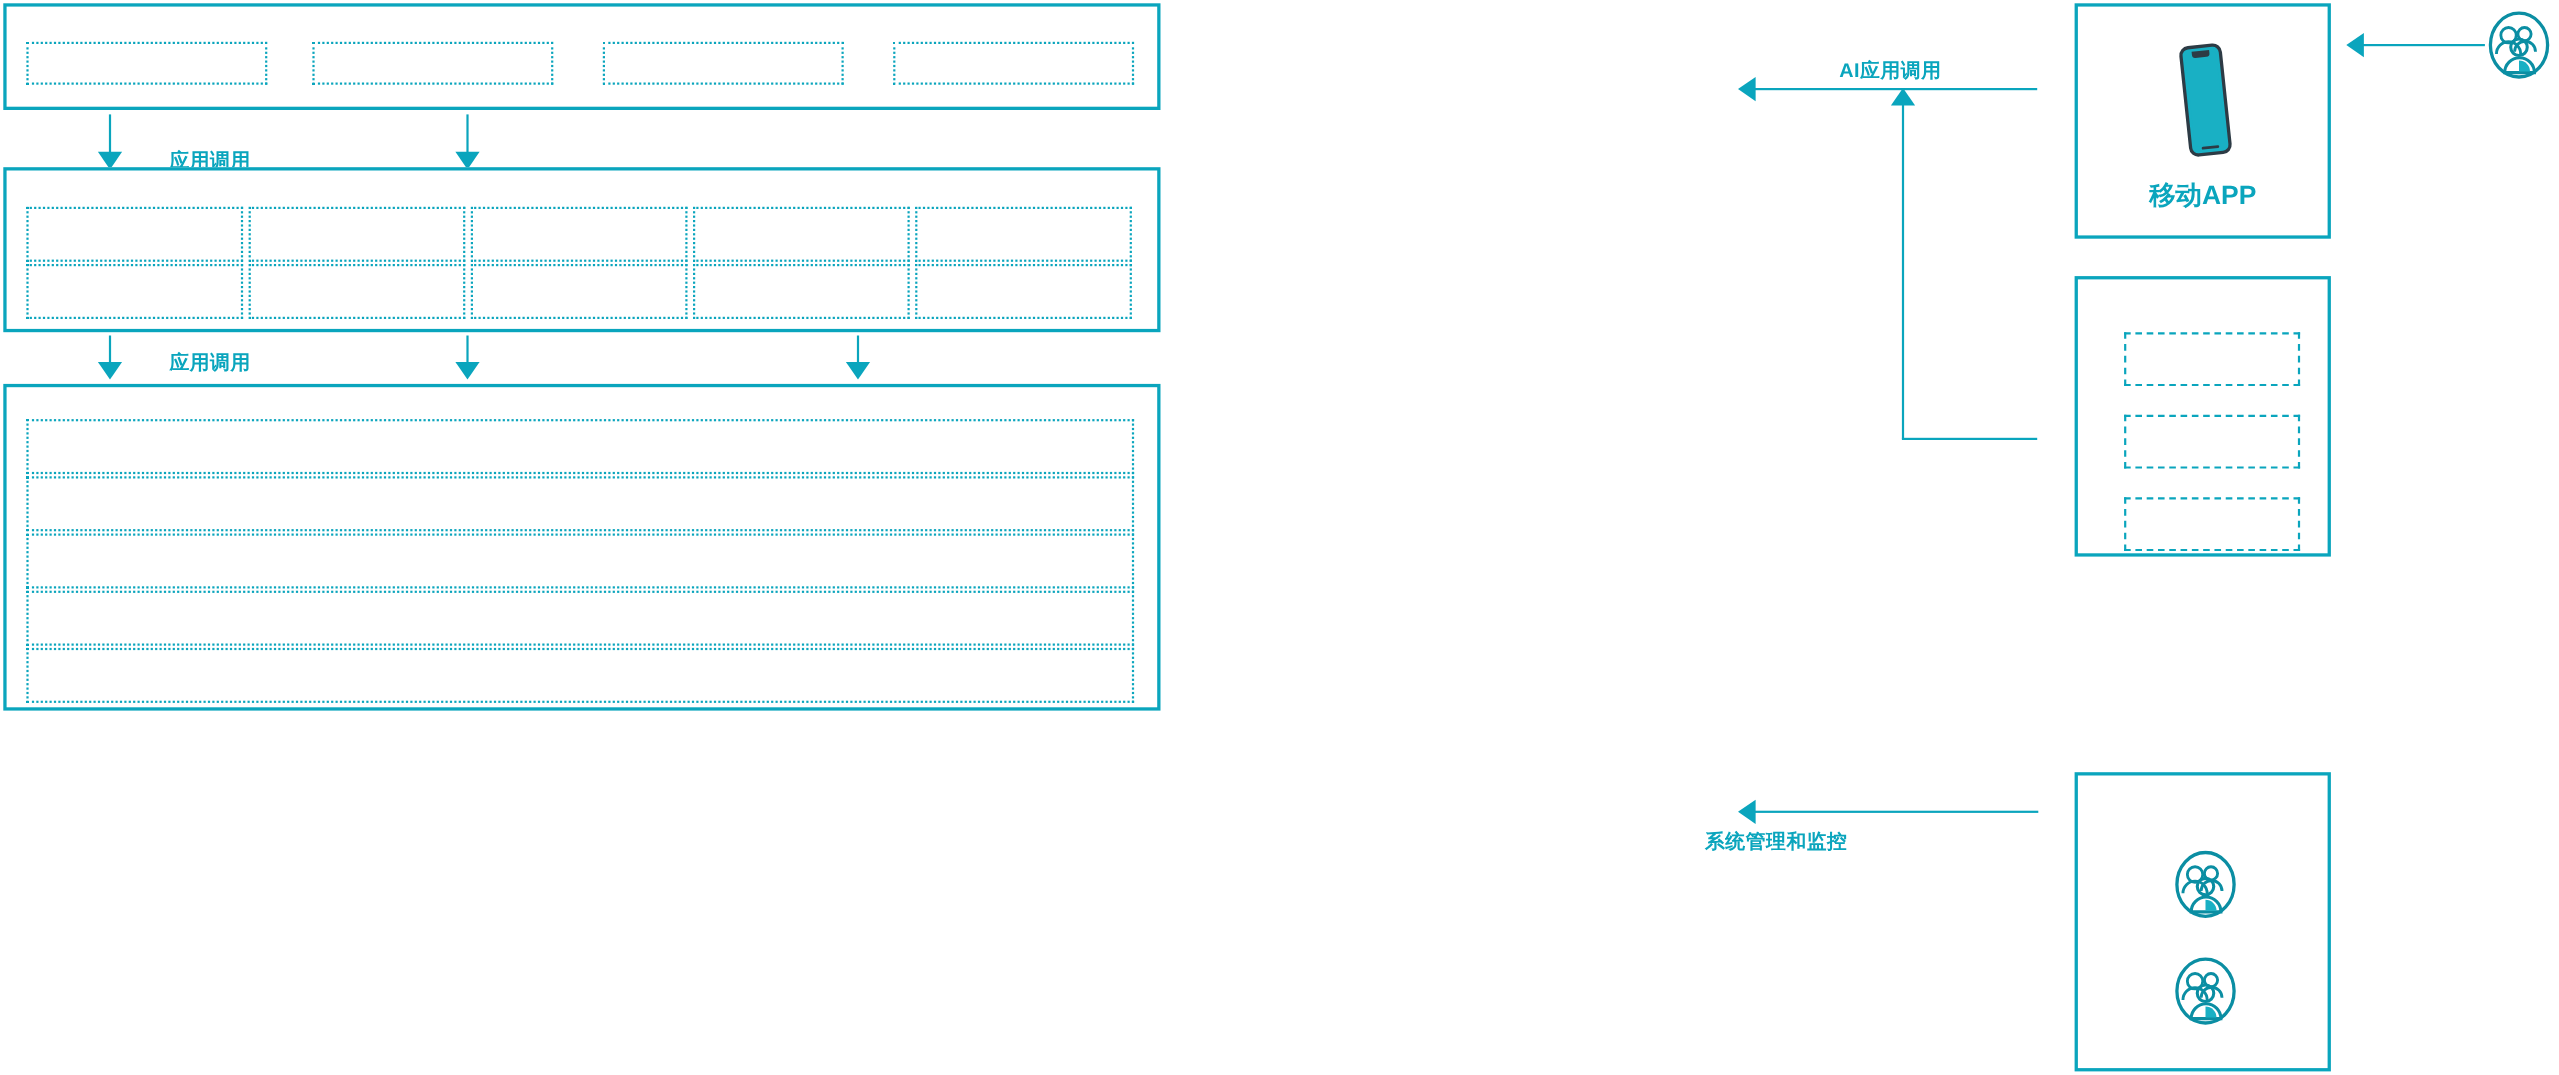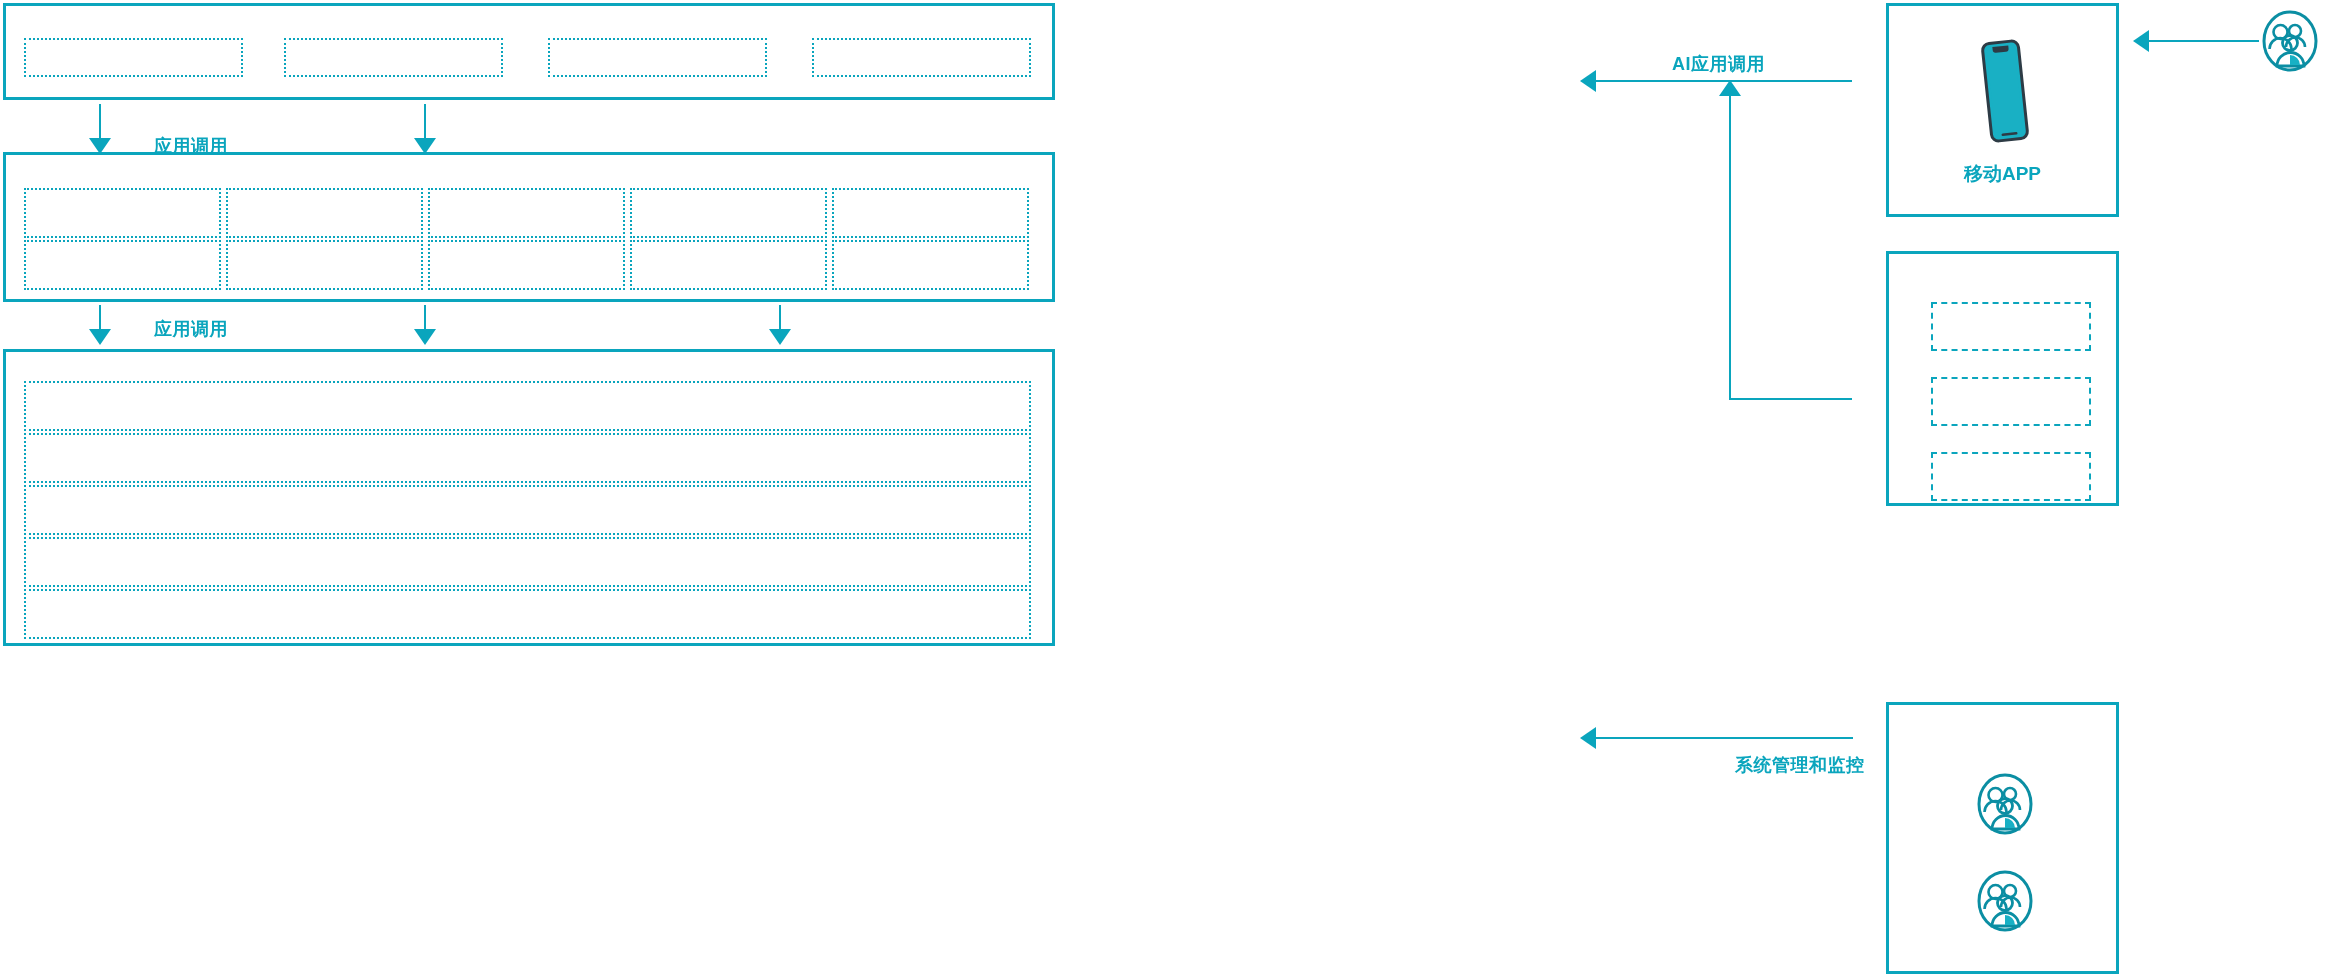--- a/index.html
+++ b/index.html
@@ -85,21 +85,21 @@
     position: absolute;
     color: #0aa5bd;
     font-size: 18px;
     font-weight: bold;
     white-space: nowrap;
     letter-spacing: 0.5px;
   }
   .card-label {
     position: absolute;
     color: #0aa5bd;
-    font-size: 19px;
+    font-size: 24px;
     font-weight: bold;
     white-space: nowrap;
     width: 100%;
     text-align: center;
     left: 0;
   }
 
   
   .icon-wrap {
     position: absolute;
@@ -242,21 +242,21 @@
     <div class="dbox dashed" style="left:42px; top:123px; width:160px; height:49px;">
       <span></span>
     </div>
     <div class="dbox dashed" style="left:42px; top:198px; width:160px; height:49px;">
       <span></span>
     </div>
   </div>
 
   <div class="arrow-shaft-h" style="left:1593px; top:737px; width:260px;"></div>
   <div class="arrow-head-left" style="left:1580px; top:727px;"></div>
-  <div class="flow-label" style="left:1735px; top:753px;">系统管理和监控</div>
+  <div class="flow-label" style="left:1550px; top:753px;">系统管理和监控</div>
 
   <div class="card" style="left:1886px; top:702px; width:233px; height:272px;">
     <div class="icon-wrap" style="left:87px; top:68px; width:58px; height:62px;">
       <svg width="58" height="62" viewBox="0 0 58 62" xmlns="http://www.w3.org/2000/svg">
         <ellipse cx="29" cy="31" rx="26" ry="29" fill="none" stroke="#0b8ea3" stroke-width="3"></ellipse>
         <circle cx="19.5" cy="22" r="7" fill="none" stroke="#0b8ea3" stroke-width="2.6"></circle>
         <path d="M8.5 39 a11 11 0 0 1 22 0" fill="none" stroke="#0b8ea3" stroke-width="2.6"></path>
         <circle cx="34" cy="21" r="6" fill="none" stroke="#0b8ea3" stroke-width="2.6"></circle>
         <path d="M25 37 a9.5 9.5 0 0 1 19 0" fill="none" stroke="#0b8ea3" stroke-width="2.6"></path>
         <circle cx="29" cy="33" r="7.5" fill="none" stroke="#0b8ea3" stroke-width="2.8"></circle>

